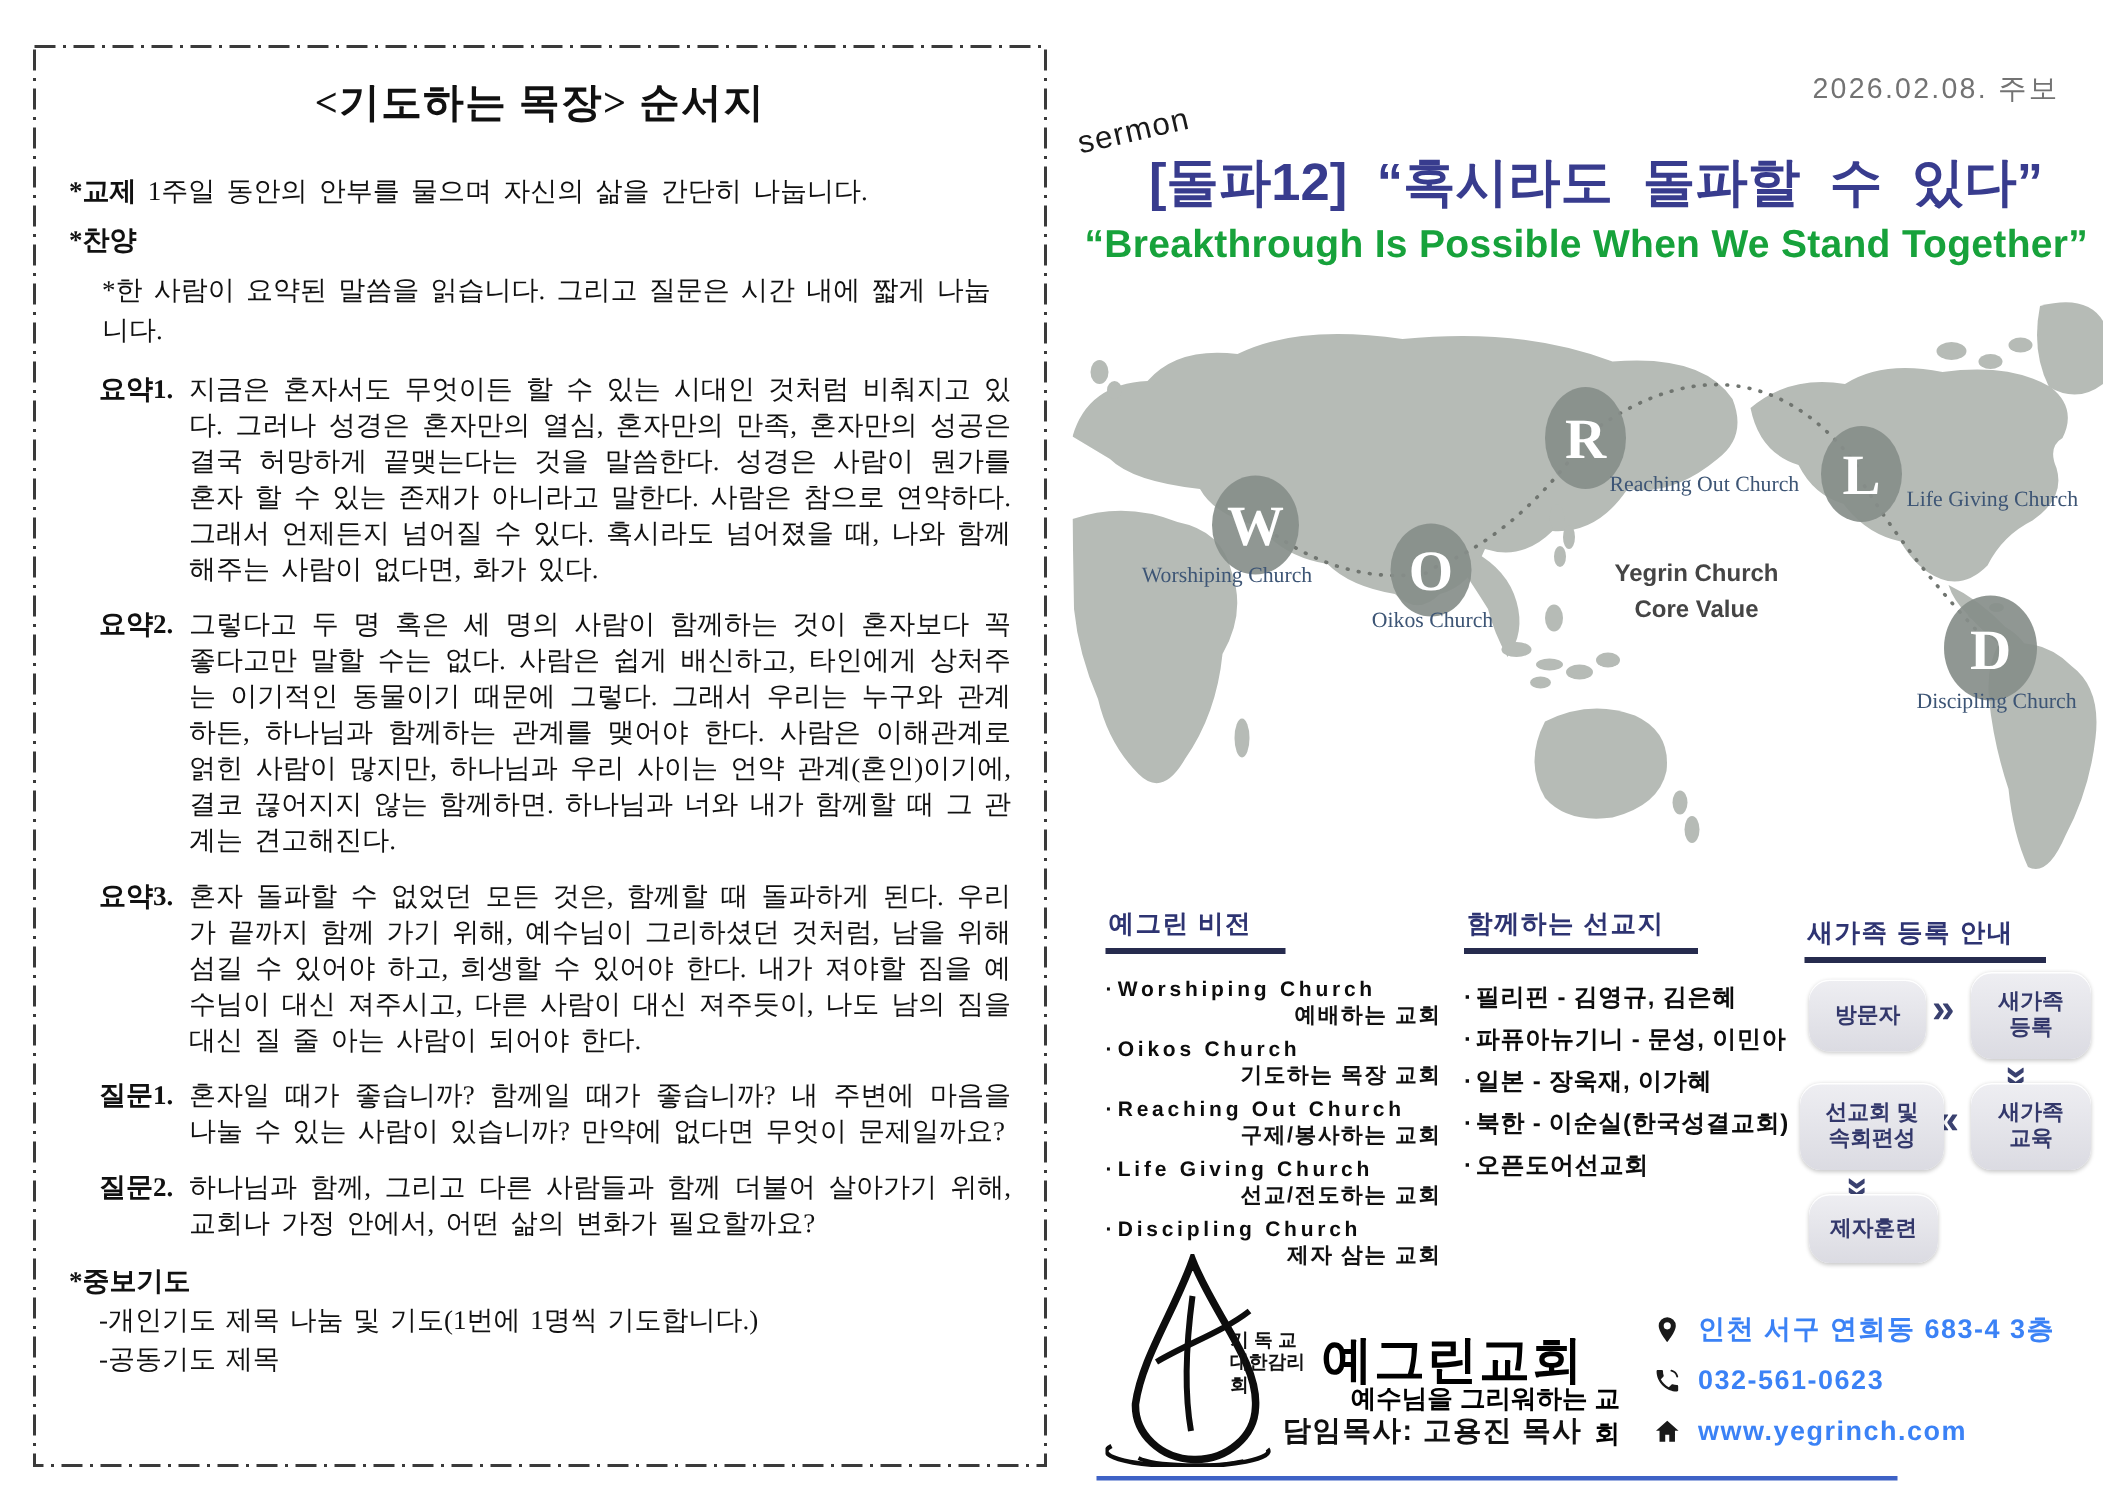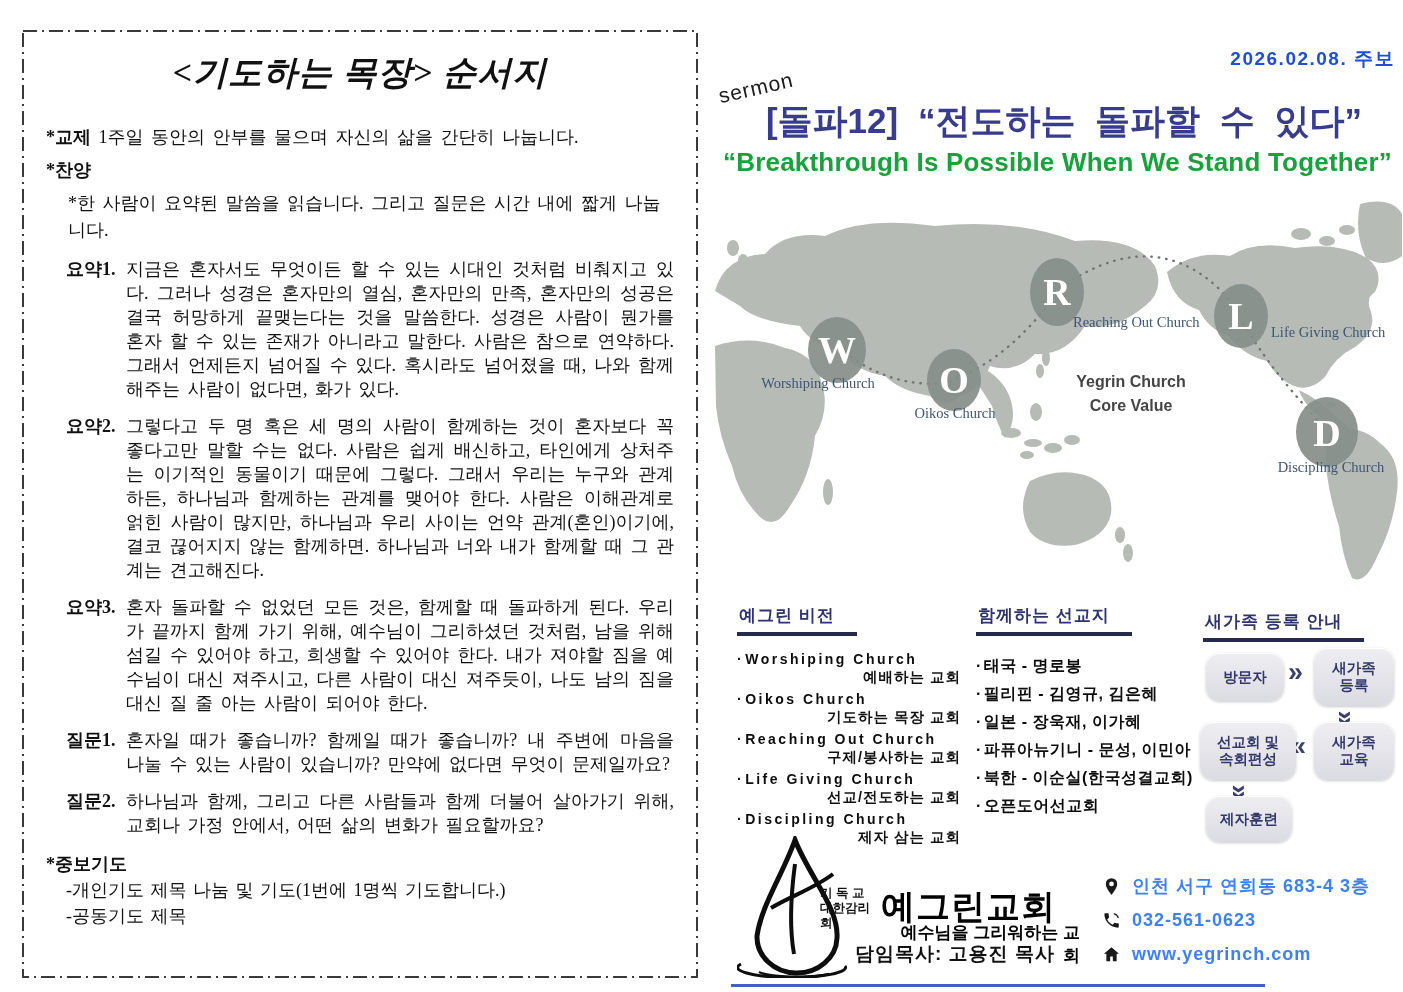--- a/index.html
+++ b/index.html
@@ -4,35 +4,35 @@
 <style>
   html,body{margin:0;padding:0;background:#ffffff;}
   .canvas{position:relative;width:1403px;height:992px;background:#ffffff;overflow:hidden;
           font-family:"Liberation Sans","DejaVu Sans",sans-serif;color:#111;}
 
   
   .left-page{position:absolute;left:22px;top:30px;width:676px;height:948px;
              font-family:"Liberation Serif","DejaVu Serif",serif;box-sizing:border-box;
              padding:14px 24px 0 24px;}
   .dash-border{position:absolute;left:0;top:0;pointer-events:none;}
-  .lp-title{text-align:center;font-size:34px;font-weight:bold;letter-spacing:1px;margin:6px 0 28px 0;font-style:italic;}
+  .lp-title{text-align:center;font-size:27px;font-weight:bold;letter-spacing:1px;margin:6px 0 28px 0;}
   .intro-line{margin:0 0 6px 0;font-size:18px;line-height:27px;word-spacing:3px;}
   .intro-line .lblb{font-weight:bold;}
   .intro-ind{padding-left:22px;}
   .para{display:flex;margin:13px 0;font-size:18px;line-height:24px;padding-left:20px;word-spacing:3px;}
   .para .lbl{flex:0 0 60px;font-weight:bold;}
   .para .txt{flex:1;text-align:justify;}
   .inter{margin-top:14px;font-size:18px;line-height:26px;word-spacing:2px;}
   .inter p{margin:0;}
   .inter .hd{font-weight:bold;}
   .ind1{padding-left:20px;}
 
   
-  .rp-date{position:absolute;right:8px;top:46px;font-size:19px;font-weight:bold;
-           color:#1d4ed8;letter-spacing:1.5px;}
+  .rp-date{position:absolute;right:30px;top:46px;font-size:19px;font-weight:normal;
+           color:#737373;letter-spacing:1.5px;}
   .sermon-tag{position:absolute;left:718px;top:76px;font-size:21px;color:#1a1a1a;
               letter-spacing:1px;transform:rotate(-13deg);}
   .sermon-title{position:absolute;left:728px;top:98px;width:672px;margin:0;text-align:center;
                 font-size:35px;font-weight:bold;color:#383c8e;word-spacing:10px;}
   .sermon-sub{position:absolute;left:712px;top:147px;width:691px;margin:0;text-align:center;
               font-size:26px;font-weight:bold;color:#17a23b;letter-spacing:0.2px;}
   .map-svg{position:absolute;left:715px;top:196px;}
   .map-node-letter{font-family:"Liberation Serif","DejaVu Serif",serif;font-weight:bold;
                    font-size:38px;fill:#ffffff;text-anchor:middle;}
   .map-node-label{font-family:"Liberation Serif","DejaVu Serif",serif;font-size:14.5px;fill:#3d5575;}
@@ -132,21 +132,21 @@
     <div class="inter">
       <p class="hd">*중보기도</p>
       <p class="ind1">-개인기도 제목 나눔 및 기도(1번에 1명씩 기도합니다.)</p>
       <p class="ind1">-공동기도 제목</p>
 
     </div>
   </section>
 
   <div class="rp-date">2026.02.08. 주보</div>
   <div class="sermon-tag">sermon</div>
-  <h2 class="sermon-title">[돌파12] “전도하는 돌파할 수 있다”</h2>
+  <h2 class="sermon-title">[돌파12] “혹시라도 돌파할 수 있다”</h2>
   <h3 class="sermon-sub">“Breakthrough Is Possible When We Stand Together”</h3>
 
   <svg class="map-svg" width="688" height="404" viewBox="0 0 688 404">
     <g fill="#b6bbb6">
 
       <path d="M0,95 Q10,60 50,58 Q70,35 110,40 Q150,20 220,30 Q300,22 360,45 Q420,40 440,70 Q450,95 430,110 Q400,135 370,130 Q350,160 320,158 Q300,178 275,170 Q265,195 245,200 Q230,215 215,200 Q185,195 170,180 Q140,175 125,155 Q95,148 85,130 Q40,125 25,110 Z"></path>
 
       <path d="M268,172 Q290,184 296,205 Q302,226 290,242 Q281,226 277,210 Q267,194 260,184 Z"></path>
 
       <ellipse cx="18" cy="52" rx="6" ry="8"></ellipse>
@@ -230,24 +230,23 @@
       <div class="v-en">Life Giving Church</div>
       <div class="v-ko">선교/전도하는 교회</div>
       <div class="v-en">Discipling Church</div>
       <div class="v-ko">제자 삼는 교회</div>
     </div>
   </div>
 
   <div class="missions-col">
     <div class="col-head">함께하는 선교지</div>
     <div class="m-list">
-      <div class="m-item">태국 - 명로봉</div>
       <div class="m-item">필리핀 - 김영규, 김은혜</div>
+      <div class="m-item">파퓨아뉴기니 - 문성, 이민아</div>
       <div class="m-item">일본 - 장욱재, 이가혜</div>
-      <div class="m-item">파퓨아뉴기니 - 문성, 이민아</div>
       <div class="m-item">북한 - 이순실(한국성결교회)</div>
       <div class="m-item">오픈도어선교회</div>
     </div>
   </div>
 
   <div class="col-head newcomer-head">새가족 등록 안내</div>
   <div class="fbox fb1"><span>방문자</span></div>
   <div class="farrow fa-r"><span>»</span></div>
   <div class="fbox fb2"><span>새가족
 등록</span></div>

